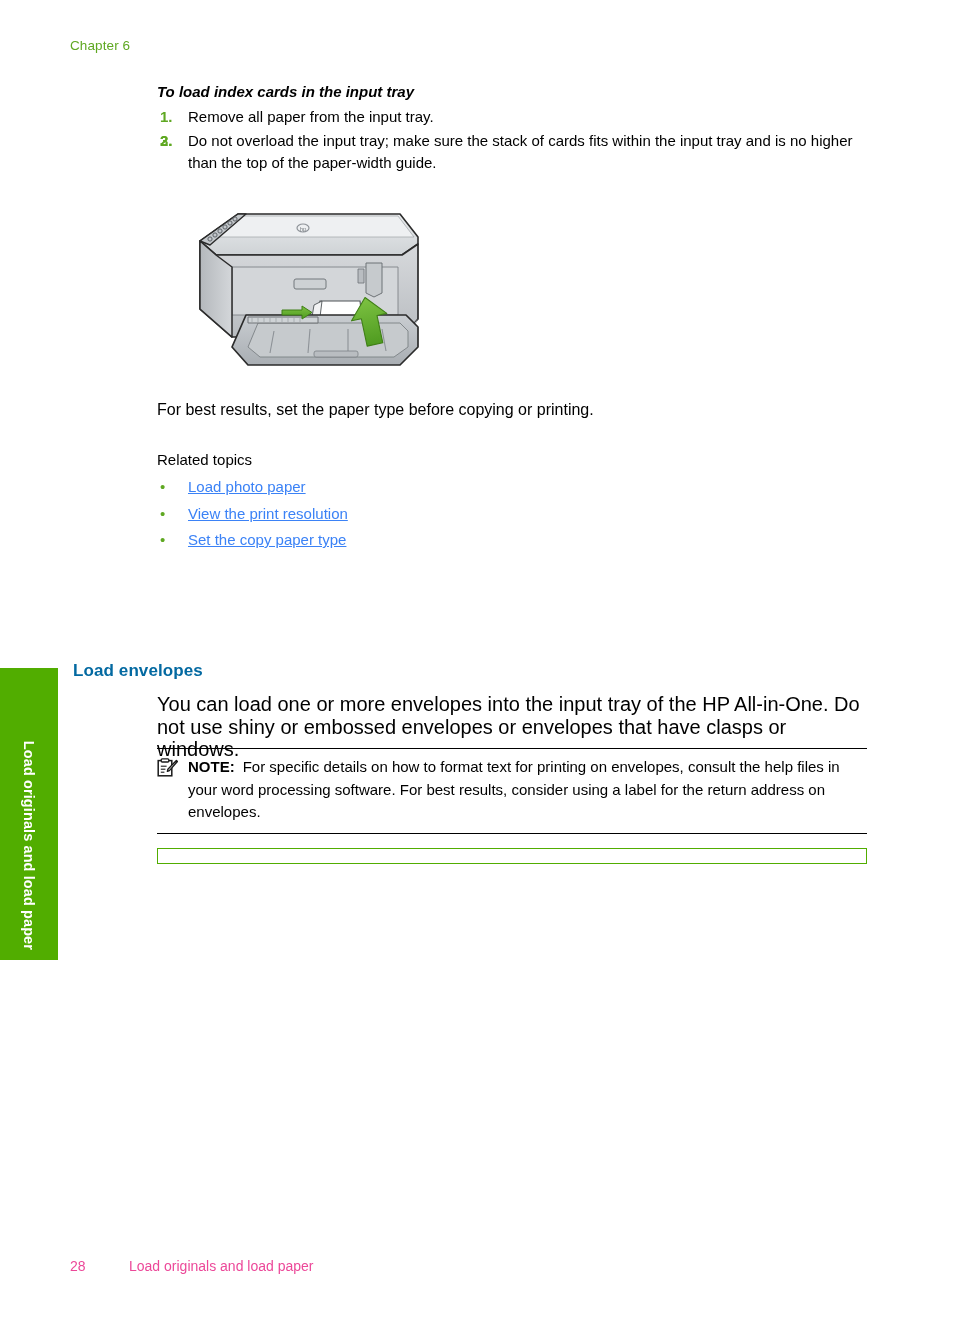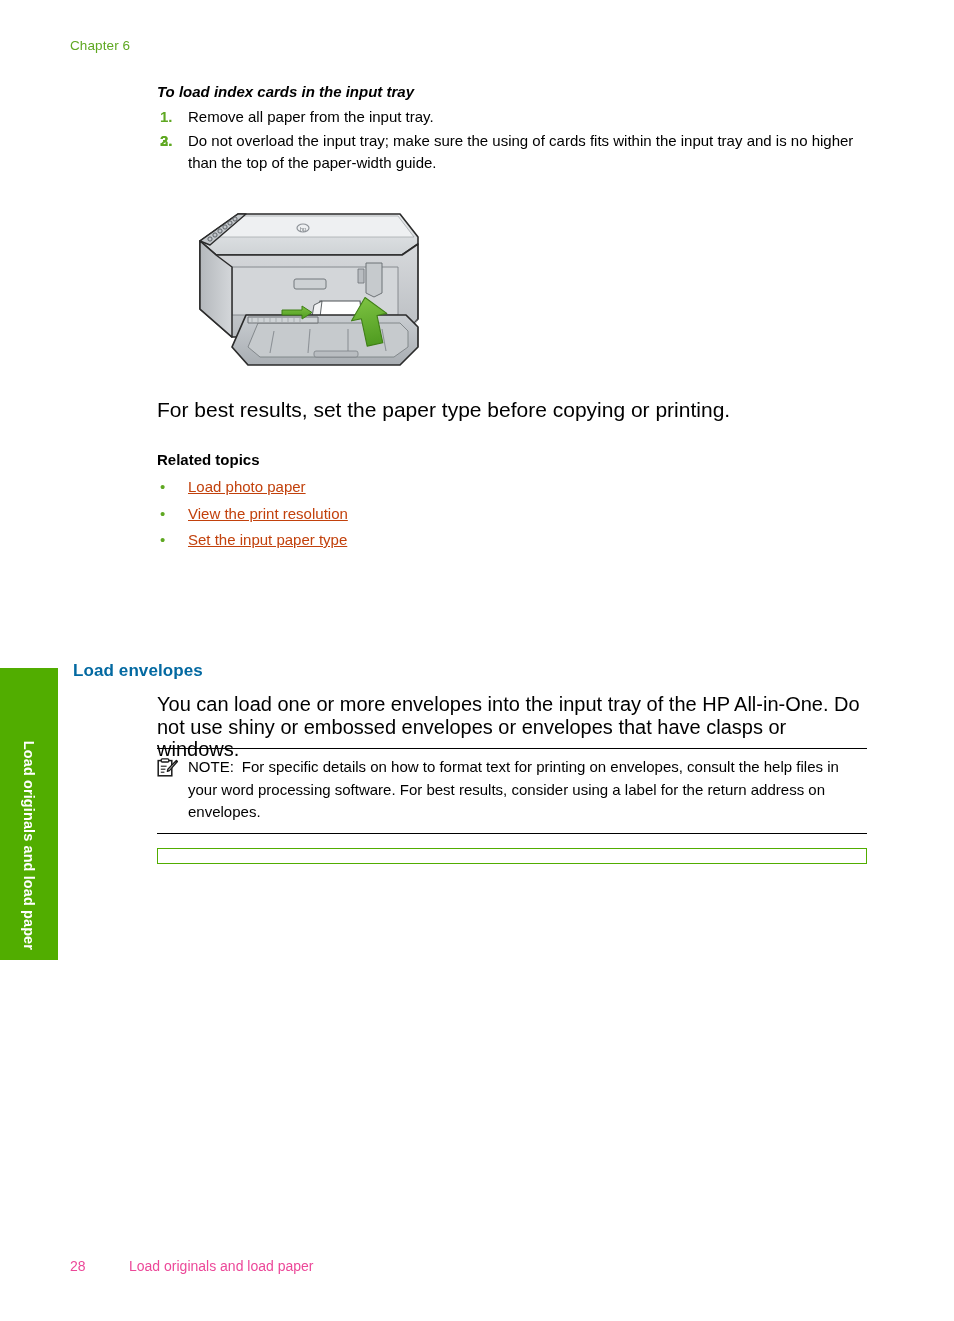--- a/index.html
+++ b/index.html
@@ -101,28 +101,28 @@
 
   
   .figure {
     margin: 22px 0 0 29px;
     width: 240px;
   }
 
   
   .after-figure {
     margin-top: 20px;
-    font-size: 21px;
+    font-size: 16px;
     line-height: 22.5px;
   }
 
   .related-title {
     margin-top: 28px;
     font-size: 15px;
-    font-weight: bold;
+    font-weight: normal;
     line-height: 22px;
   }
   ul.related {
     list-style: none;
     margin: 3px 0 0 0;
     padding: 0;
   }
   ul.related li {
     position: relative;
     padding-left: 31px;
@@ -130,21 +130,21 @@
     line-height: 26.5px;
   }
   ul.related li .bullet {
     position: absolute;
     left: 3px;
     top: 0;
     color: #5fa822;
     font-size: 15px;
   }
   ul.related li a {
-    color: #c2410c;
+    color: #3b82f6;
     text-decoration: underline;
   }
 
   
   .section-head {
     position: absolute;
     left: 73px;
     top: 661px;
     font-size: 17px;
     font-weight: bold;
@@ -179,21 +179,21 @@
     line-height: 22.5px;
   }
   .note-icon {
     position: absolute;
     left: 0;
     top: 2px;
     width: 21px;
     height: 19px;
   }
   .note-label {
-    font-weight: normal;
+    font-weight: bold;
     text-align: right;
   }
   .note-gap { display: inline-block; width: 8px; }
 
   
   .green-box {
     position: absolute;
     left: 157px;
     top: 848px;
     width: 710px;
@@ -234,21 +234,21 @@
     <ol class="steps">
       <li>
         <span class="num">1.</span>
         <span>Remove all paper from the input tray.</span>
       </li>
       <li>
         <span class="num">2.</span>
       </li>
       <li>
         <span class="num">3.</span>
-        <span class="sub-para">Do not overload the input tray; make sure the using of cards fits within the input tray and is no higher than the top of the paper-width guide.</span>
+        <span class="sub-para">Do not overload the input tray; make sure the stack of cards fits within the input tray and is no higher than the top of the paper-width guide.</span>
       </li>
     </ol>
 
     <div class="figure">
       <svg viewBox="0 0 240 178" width="240" height="178">
         <defs>
           <linearGradient id="lidTop" x1="0" y1="0" x2="0" y2="1">
             <stop offset="0" stop-color="#e9ebed"></stop>
             <stop offset="1" stop-color="#cfd3d6"></stop>
           </linearGradient>
@@ -341,21 +341,21 @@
       <li>
         <span class="bullet">•</span>
         <a href="#">Load photo paper</a>
       </li>
       <li>
         <span class="bullet">•</span>
         <a href="#">View the print resolution</a>
       </li>
       <li>
         <span class="bullet">•</span>
-        <a href="#">Set the input paper type</a>
+        <a href="#">Set the copy paper type</a>
       </li>
     </ul>
   </div>
 
   <div class="section-head">Load envelopes</div>
   <div class="section-body">You can load one or more envelopes into the input tray of the HP All-in-One. Do not use shiny or embossed envelopes or envelopes that have clasps or windows.</div>
 
   <div class="note-box">
     <div class="note-inner">
       <span class="note-icon">

